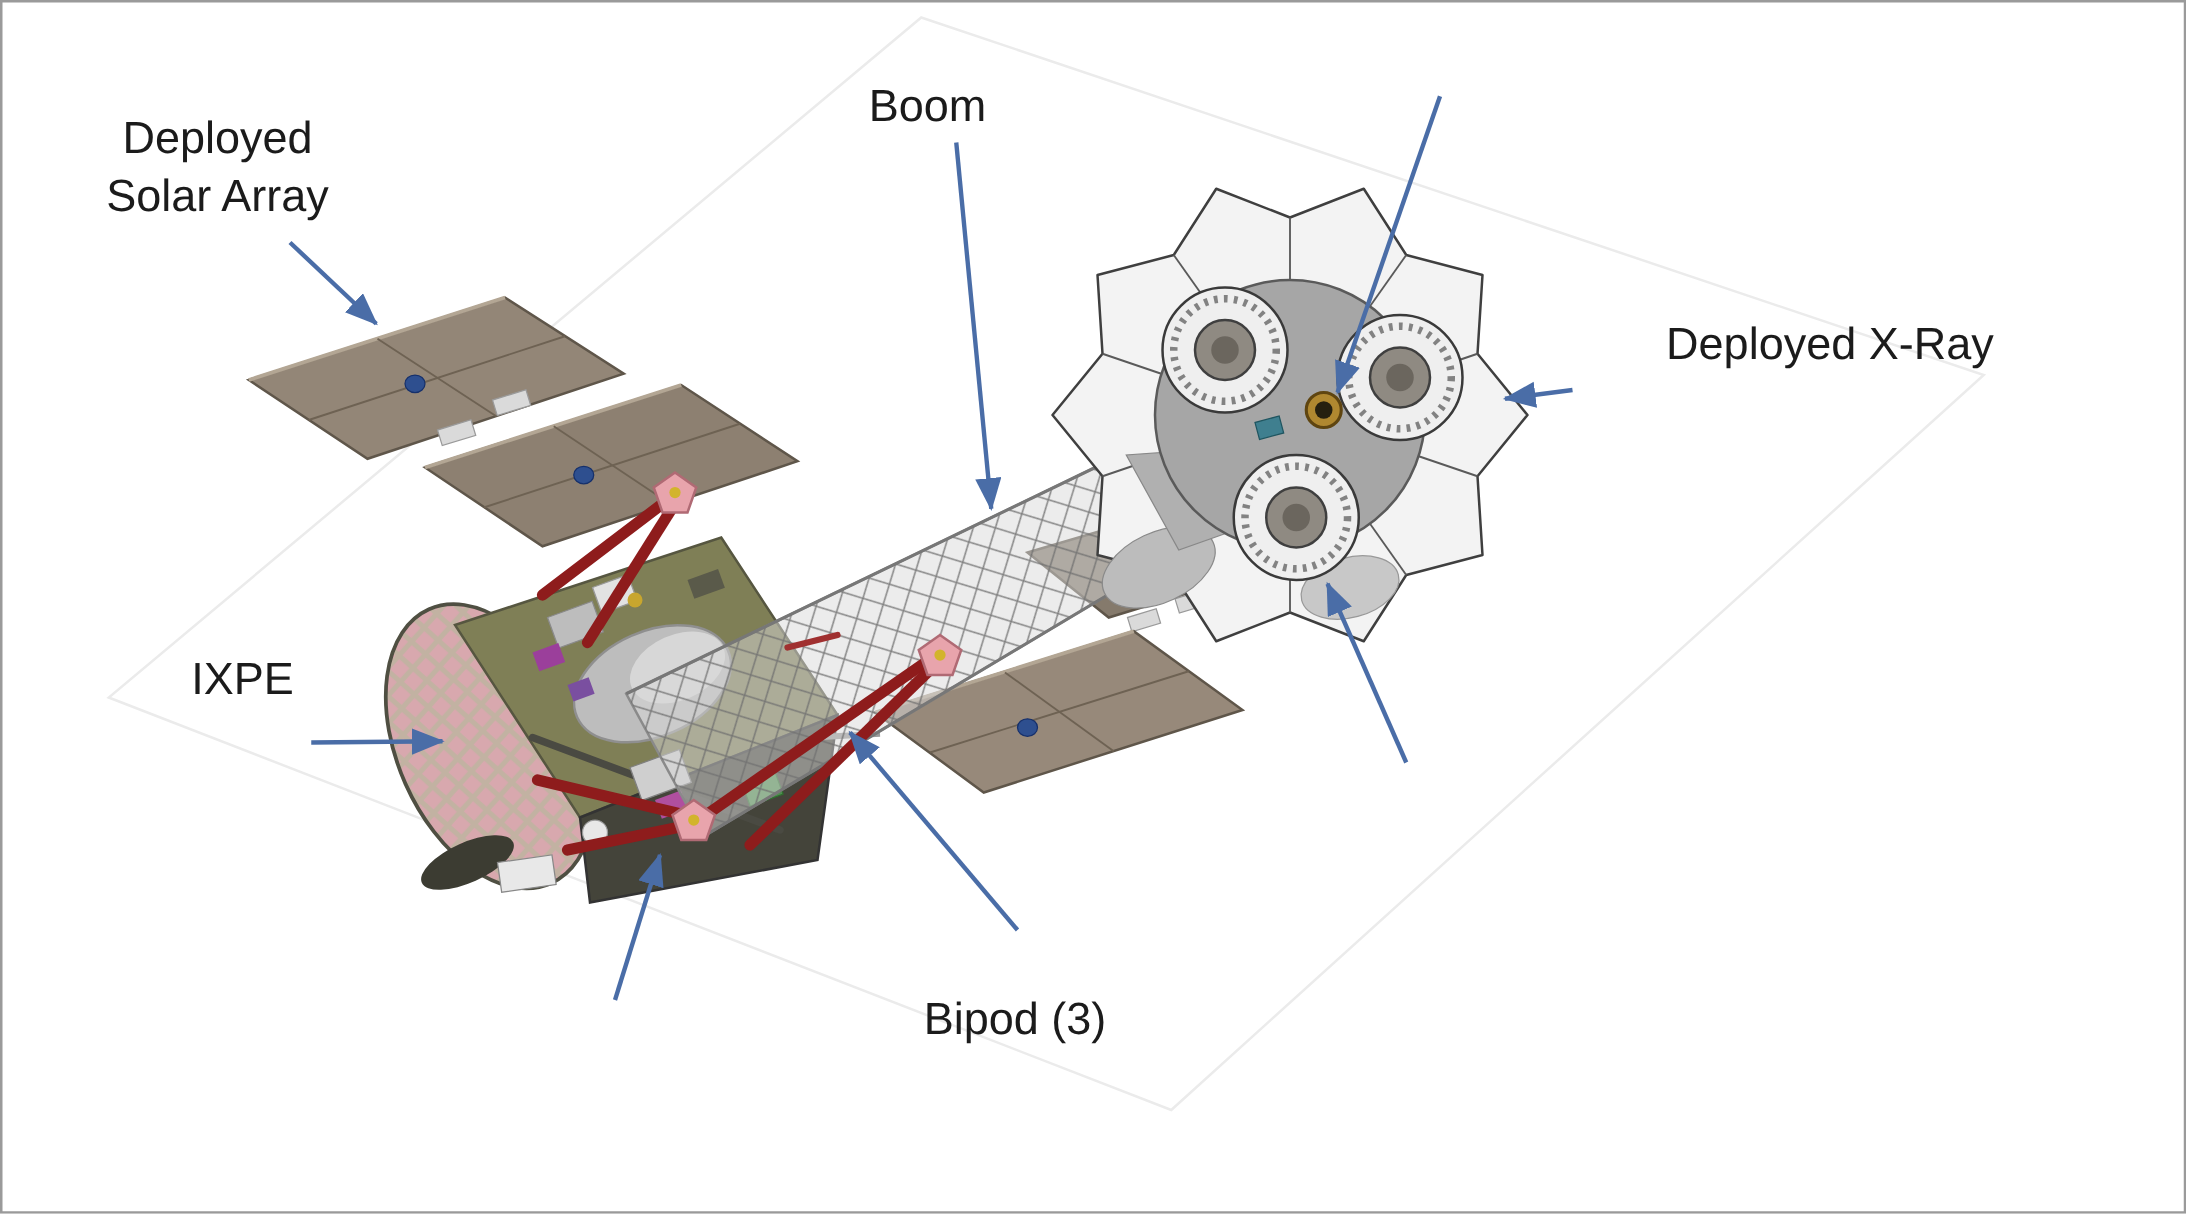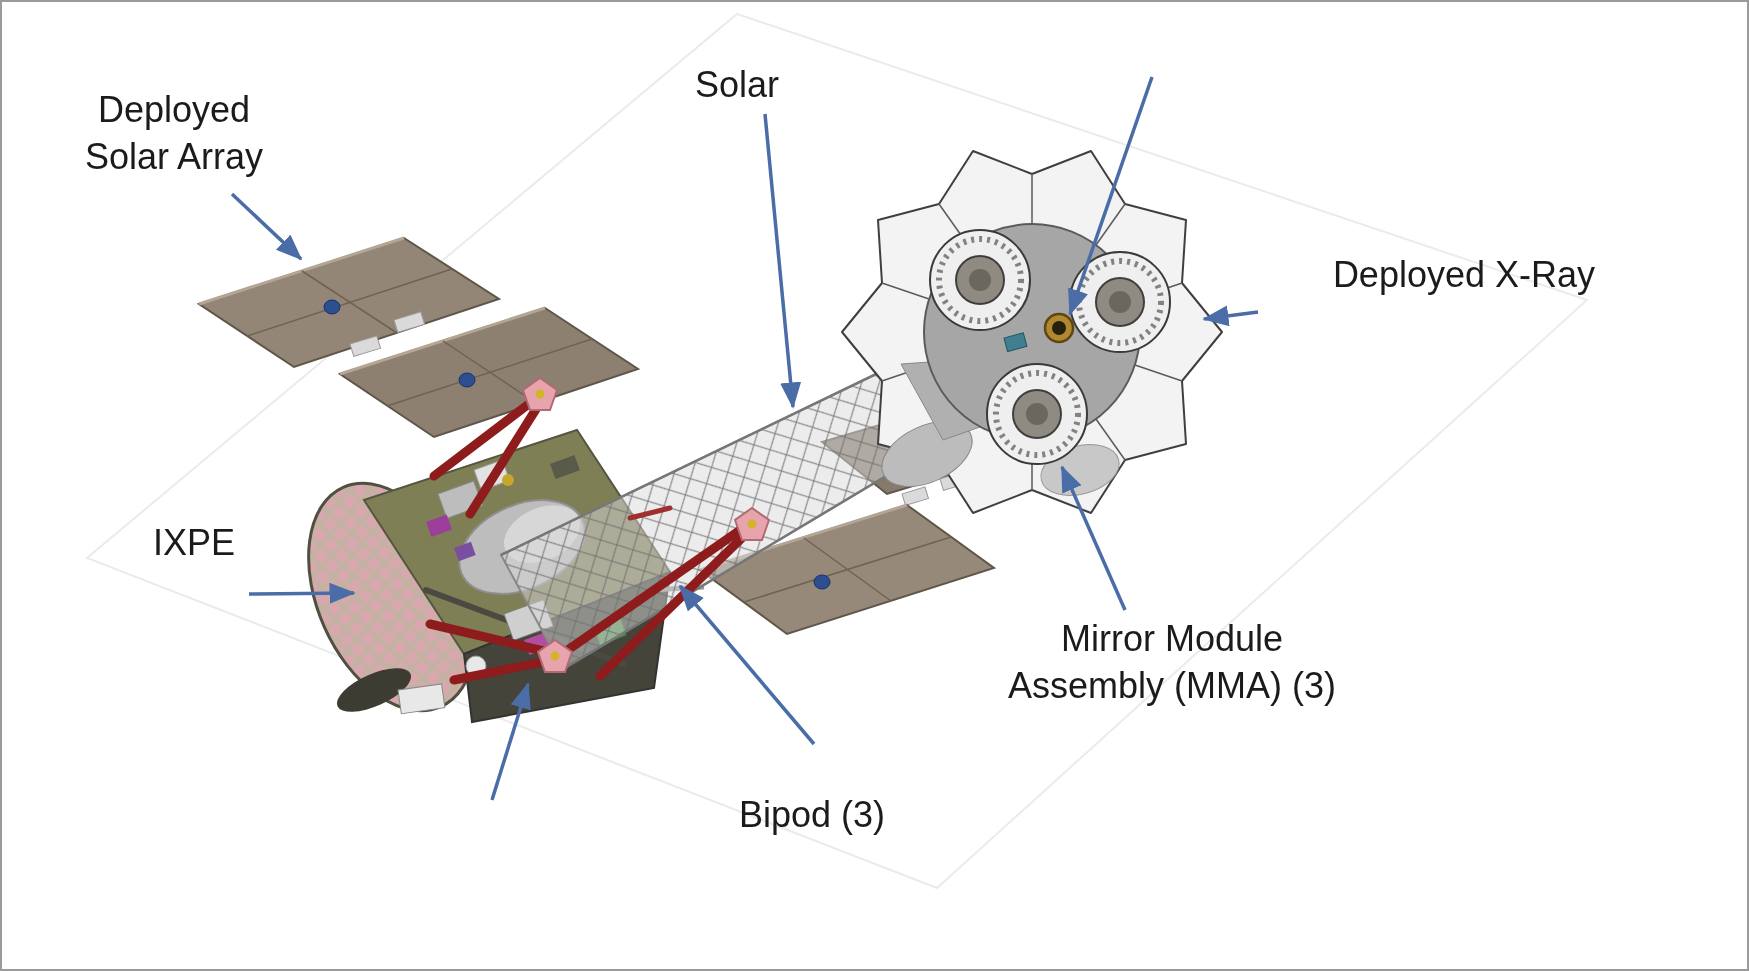--- a/index.html
+++ b/index.html
@@ -191,31 +191,27 @@
       <line x1="490" y1="798" x2="526" y2="682" marker-end="url(#ah)" stroke="#4a6da7"></line>
       <line x1="247" y1="592" x2="352" y2="591" marker-end="url(#ah)" stroke="#4a6da7"></line>
     </g>
   </svg>
 
   <div class="lbl lbl-solar">
     <div>Deployed</div>
     <div>Solar Array</div>
   </div>
 
-  <div class="lbl lbl-boom">Solar</div>
+  <div class="lbl lbl-boom">Boom</div>
 
 
   <div class="lbl lbl-shield">
     <div>Deployed X-Ray</div>
   </div>
 
-  <div class="lbl lbl-mma">
-    <div>Mirror Module</div>
-    <div>Assembly (MMA) (3)</div>
-  </div>
 
   <div class="lbl lbl-bipod">Bipod (3)</div>
 
 
   <div class="lbl lbl-ixpe">
     <div>IXPE</div>
   </div>
 
 </div>
 

